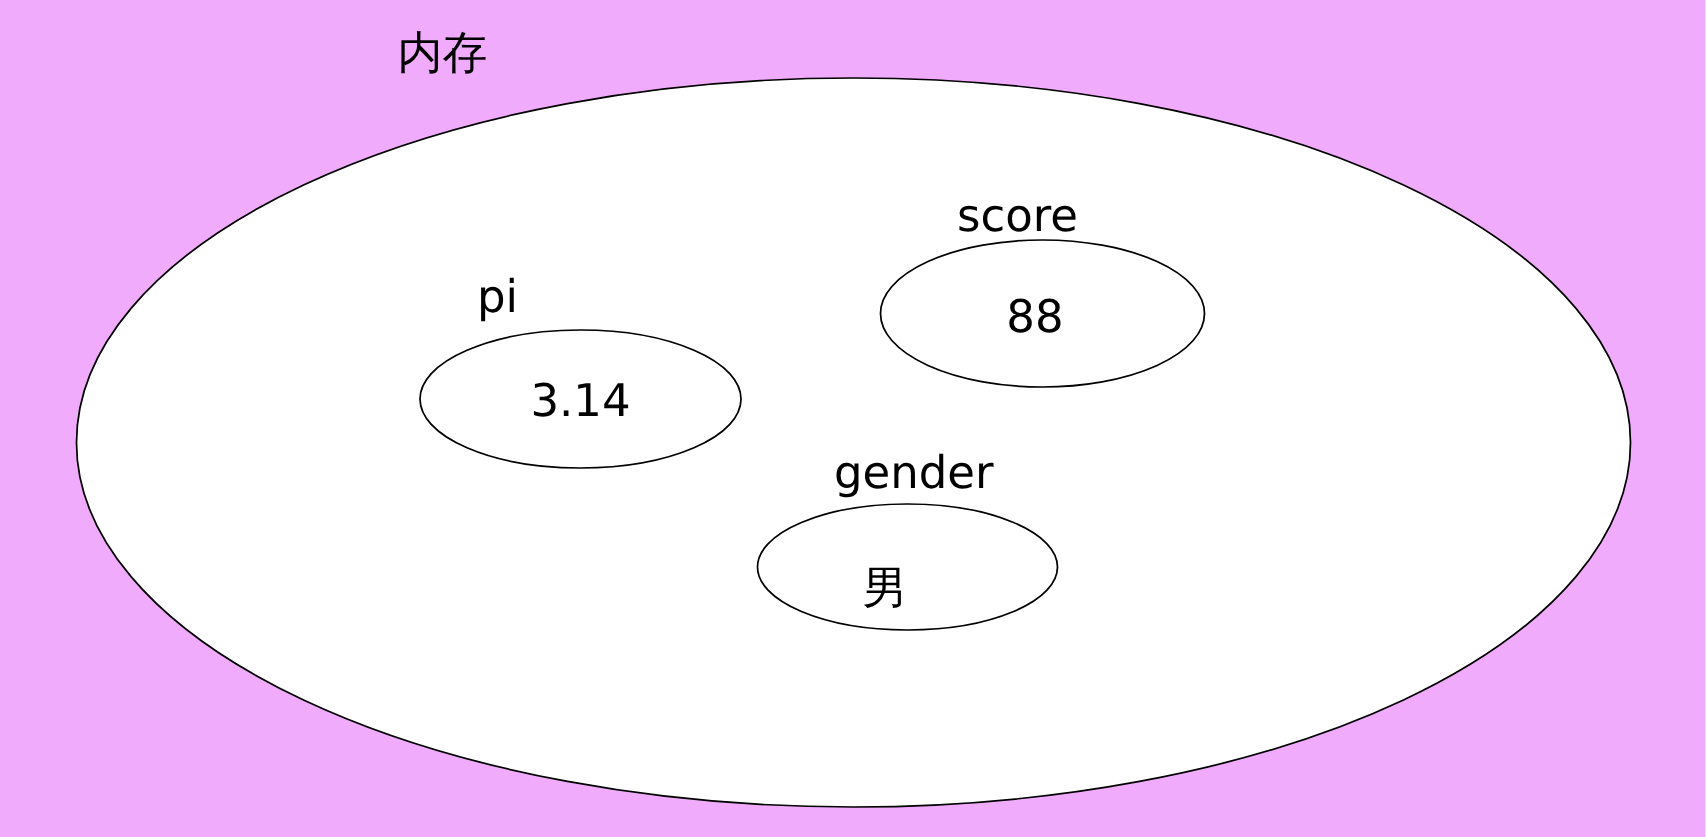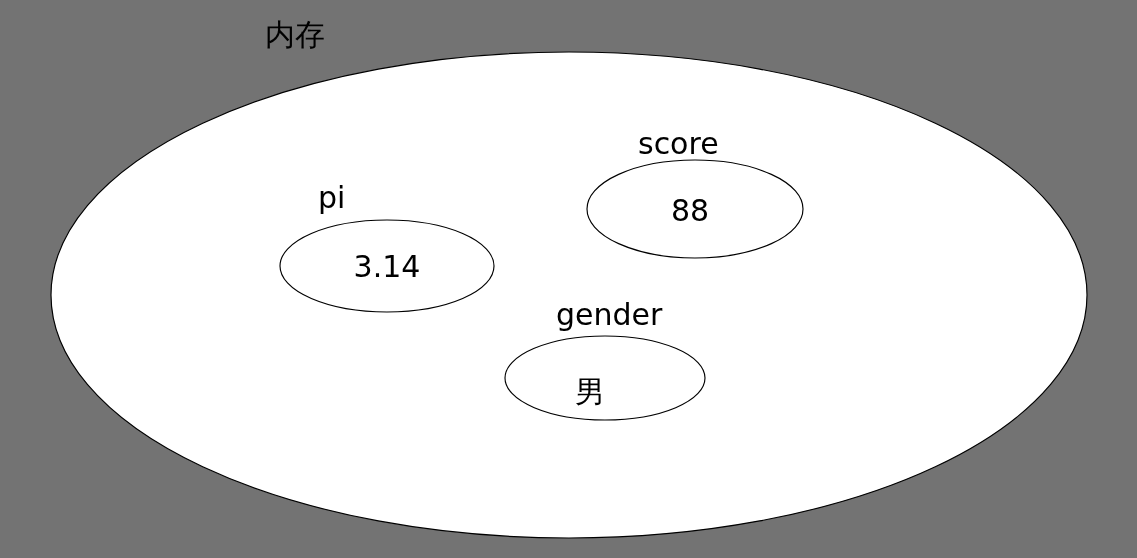--- a/index.html
+++ b/index.html
@@ -49,21 +49,21 @@
     font-size: 30px;
   }
   .cjk-text {
     font-family: "DejaVu Sans", "Liberation Sans", sans-serif;
     font-size: 30px;
   }
 </style>
 </head>
 <body style="background: rgb(255, 255, 255);">
 
-<div id="diagram-root" style="background: #737373;">
+<div id="diagram-root" style="background: #f0abfc;">
   <svg id="memory-diagram-svg" viewBox="0 0 1137 558" xmlns="http://www.w3.org/2000/svg">
 
     <ellipse class="outer-ellipse-shape" cx="569" cy="295" rx="518" ry="243" style="stroke: rgb(0, 0, 0);"></ellipse>
 
     <text class="diagram-text cjk-text" x="265" y="45" text-anchor="start" style="fill: rgb(0, 0, 0);">内存</text>
 
     <g>
       <ellipse class="ellipse-shape" cx="387" cy="266" rx="107" ry="46" style="stroke: rgb(0, 0, 0);"></ellipse>
       <text class="diagram-text label-text" x="318" y="208" text-anchor="start" style="fill: rgb(0, 0, 0);">pi</text>
       <text class="diagram-text value-text" x="387" y="277" text-anchor="middle" style="fill: rgb(0, 0, 0);">3.14</text>

